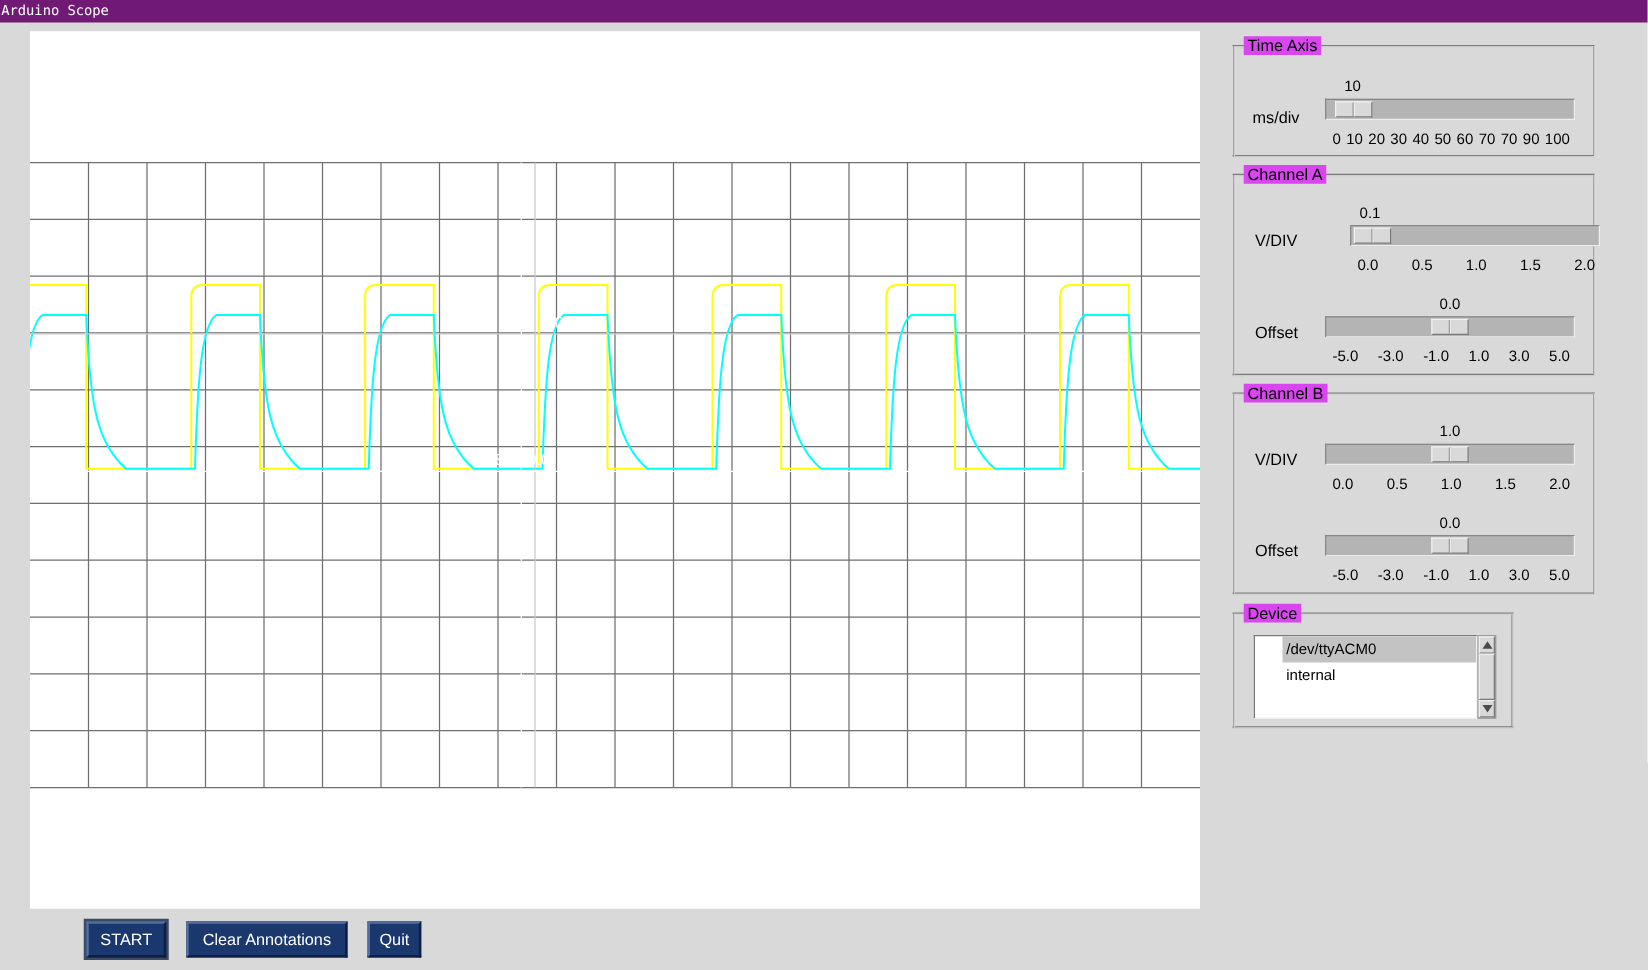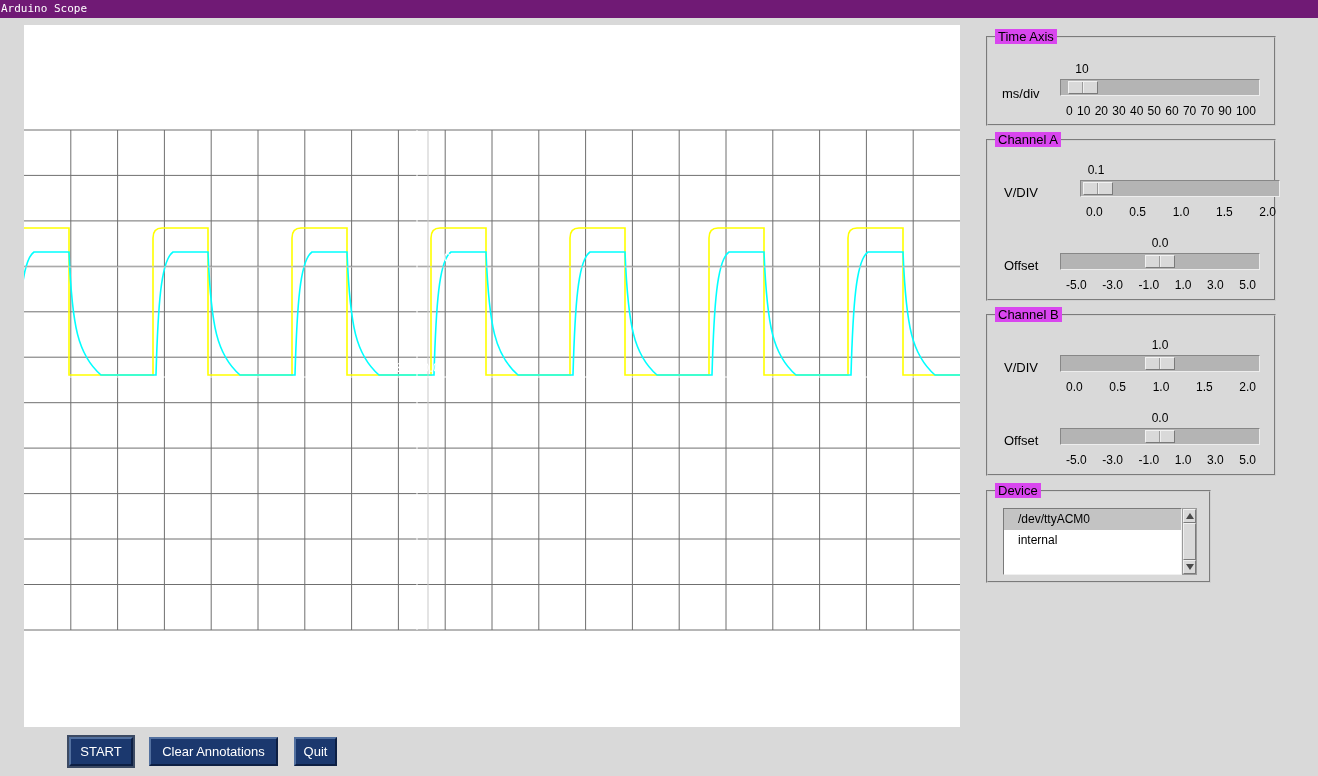--- a/index.html
+++ b/index.html
@@ -49,21 +49,21 @@
   .ticks {
     position:absolute; left:6px; right:4px; top:42px;
     display:flex; justify-content:space-between; font-size:12px;
   }
 
   .listbox {
     position:absolute; background:#ffffff; font-size:12px;
     border:1px solid; border-color:#7a7a7a #f0f0f0 #f0f0f0 #7a7a7a;
     overflow:hidden;
   }
-  .lb-item { height:21px; line-height:21px; padding-left:14px; white-space:nowrap; }
+  .lb-item { height:21px; line-height:21px; padding-left:3px; white-space:nowrap;margin-left:22px; }
   .lb-item.selected { background:#c3c3c3; }
 
   .scrollbar {
     position:absolute; width:15px;
     background:#b4b4b4; border:1px solid #9a9a9a;
     display:flex; flex-direction:column; align-items:center;
   }
   .sb-btn {
     width:13px; height:14px; background:#d9d9d9; flex:0 0 14px;
     border:1px solid; border-color:#f0f0f0 #7a7a7a #7a7a7a #f0f0f0;

